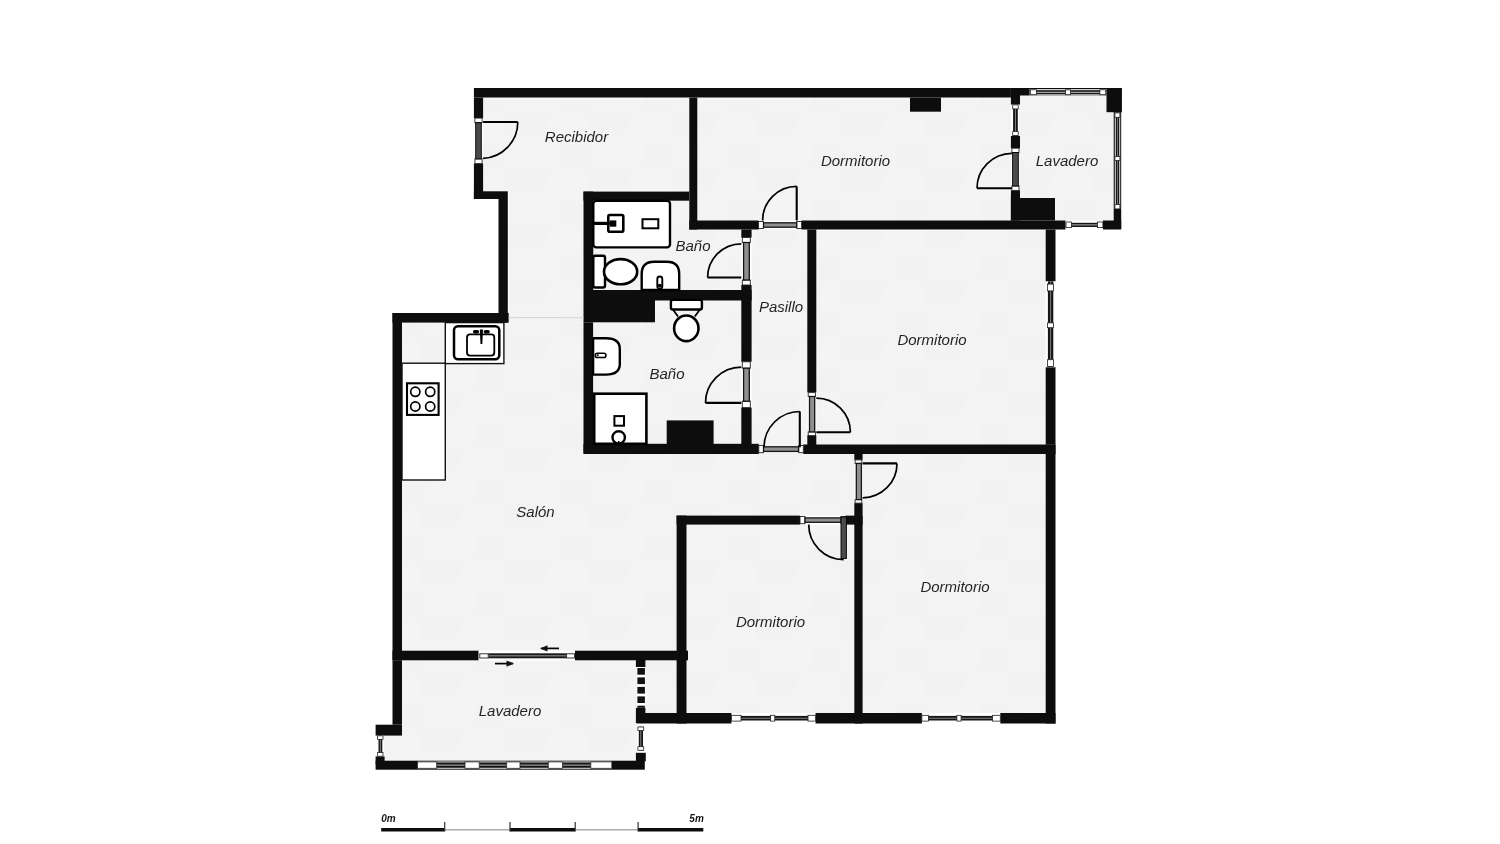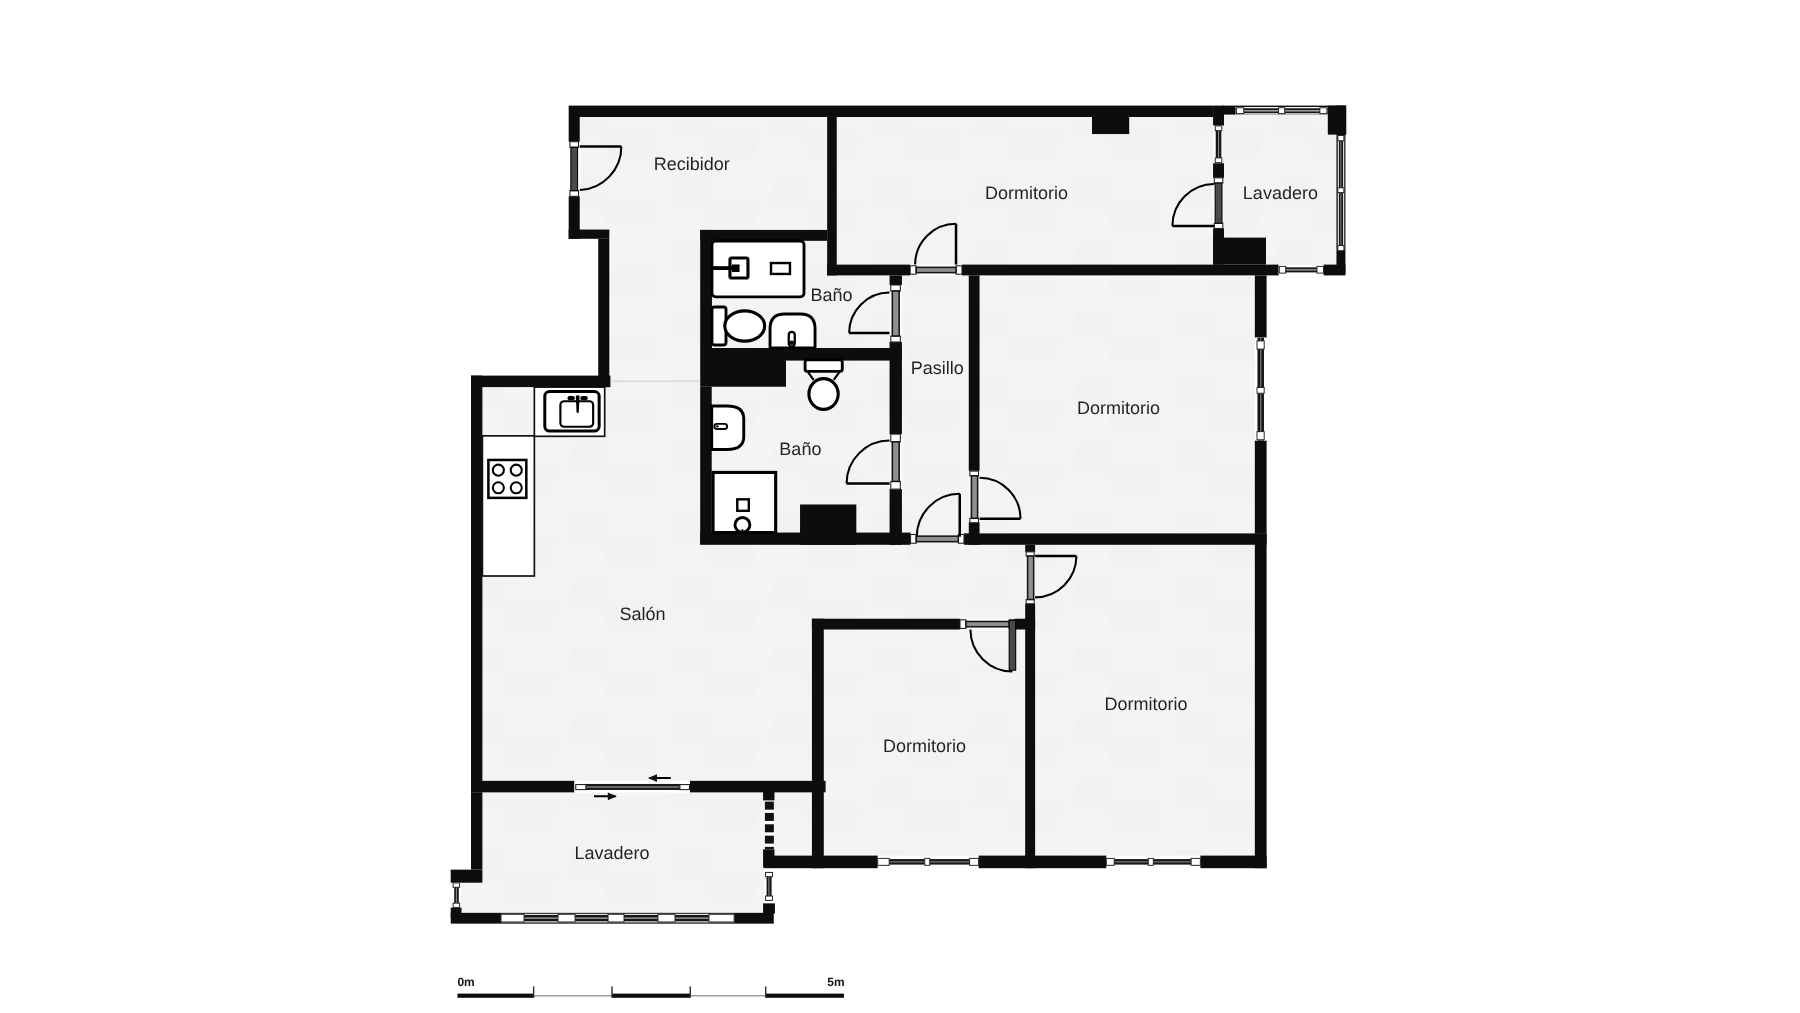--- a/index.html
+++ b/index.html
@@ -1,16 +1,16 @@
 <!DOCTYPE html>
 <html><head>
 <meta charset="utf-8">
 <style>
   html,body{margin:0;padding:0;background:#ffffff;}
-  .wrap{width:1500px;height:844px;position:relative;background:#ffffff;transform:translateZ(0);will-change:transform;}
+  .wrap{width:1500px;height:844px;position:relative;background:#ffffff;transform:translateZ(0);will-change:transform;font-style:italic;}
   text{font-family:"Liberation Sans", sans-serif; fill:rgba(31,31,31,0.99);}
   .room{font-size:15px;}
   .sc{font-size:10px;font-weight:bold;fill:rgba(17,17,17,0.99);}
 </style>
 </head>
 <body>
 <div class="wrap">
 <svg width="1500" height="844" viewBox="0 0 1500 844" xmlns="http://www.w3.org/2000/svg">
 
 <rect x="0" y="0" width="1500" height="844" fill="#ffffff"></rect>

